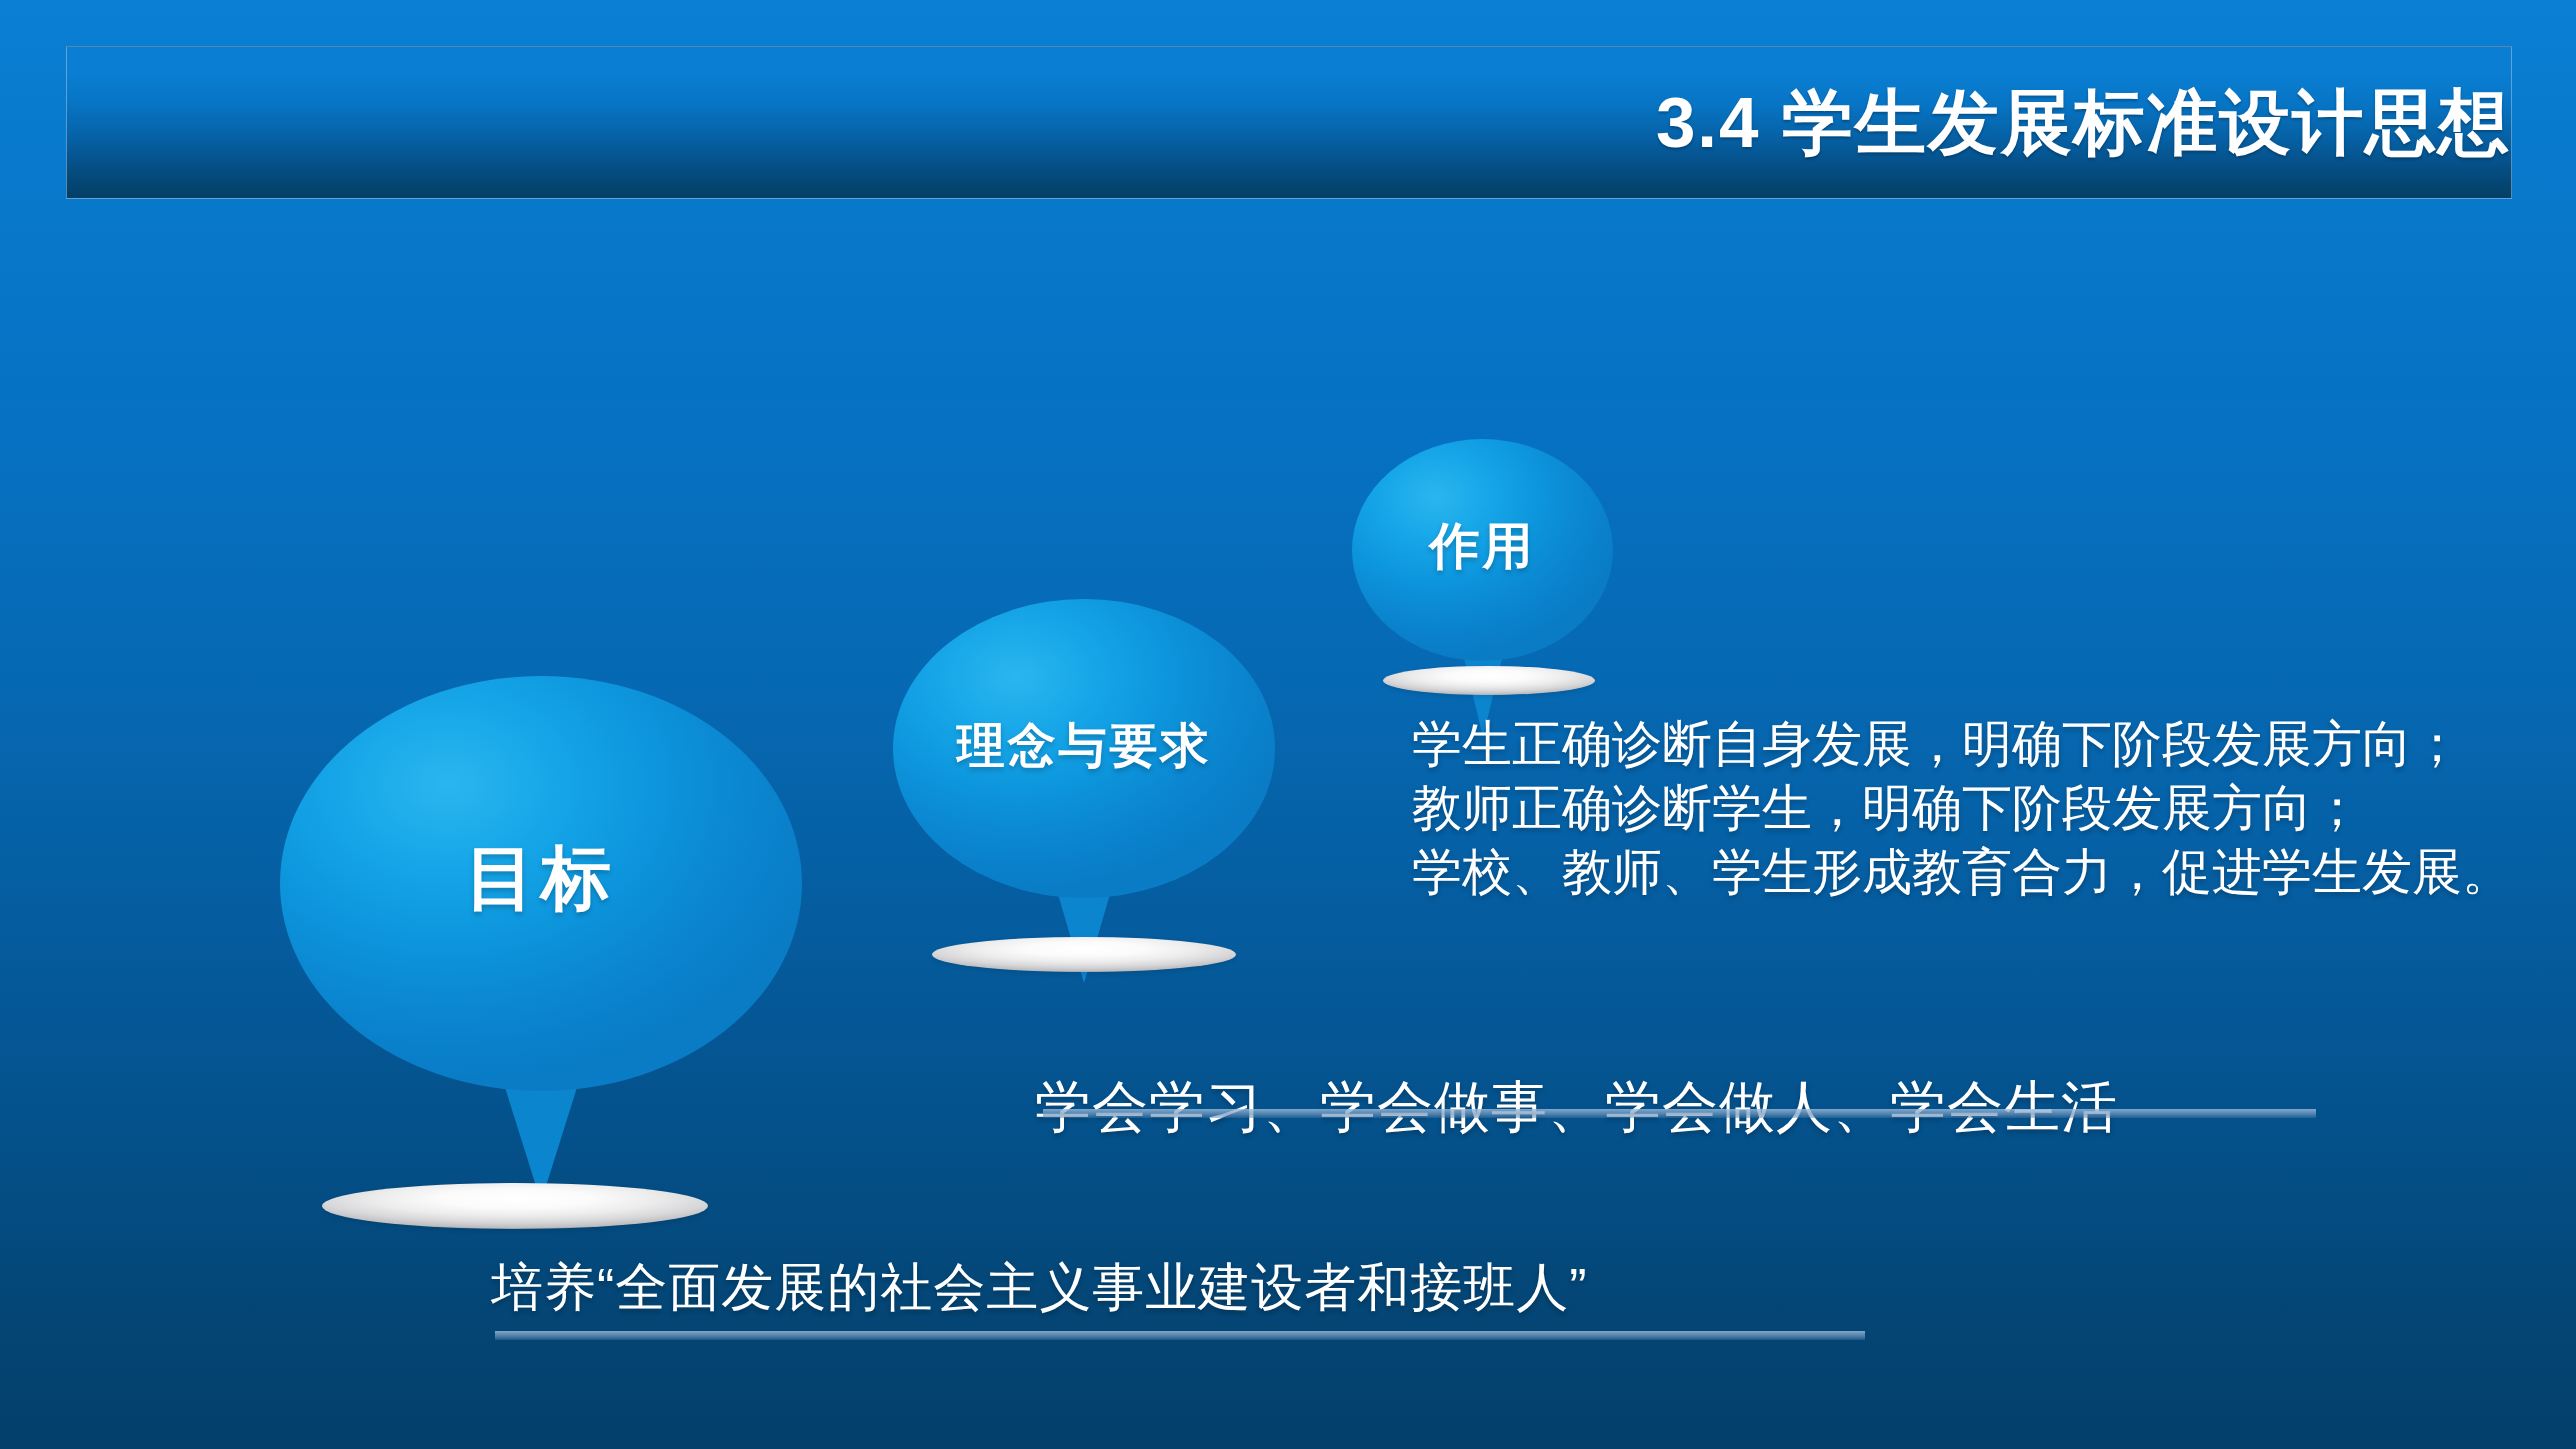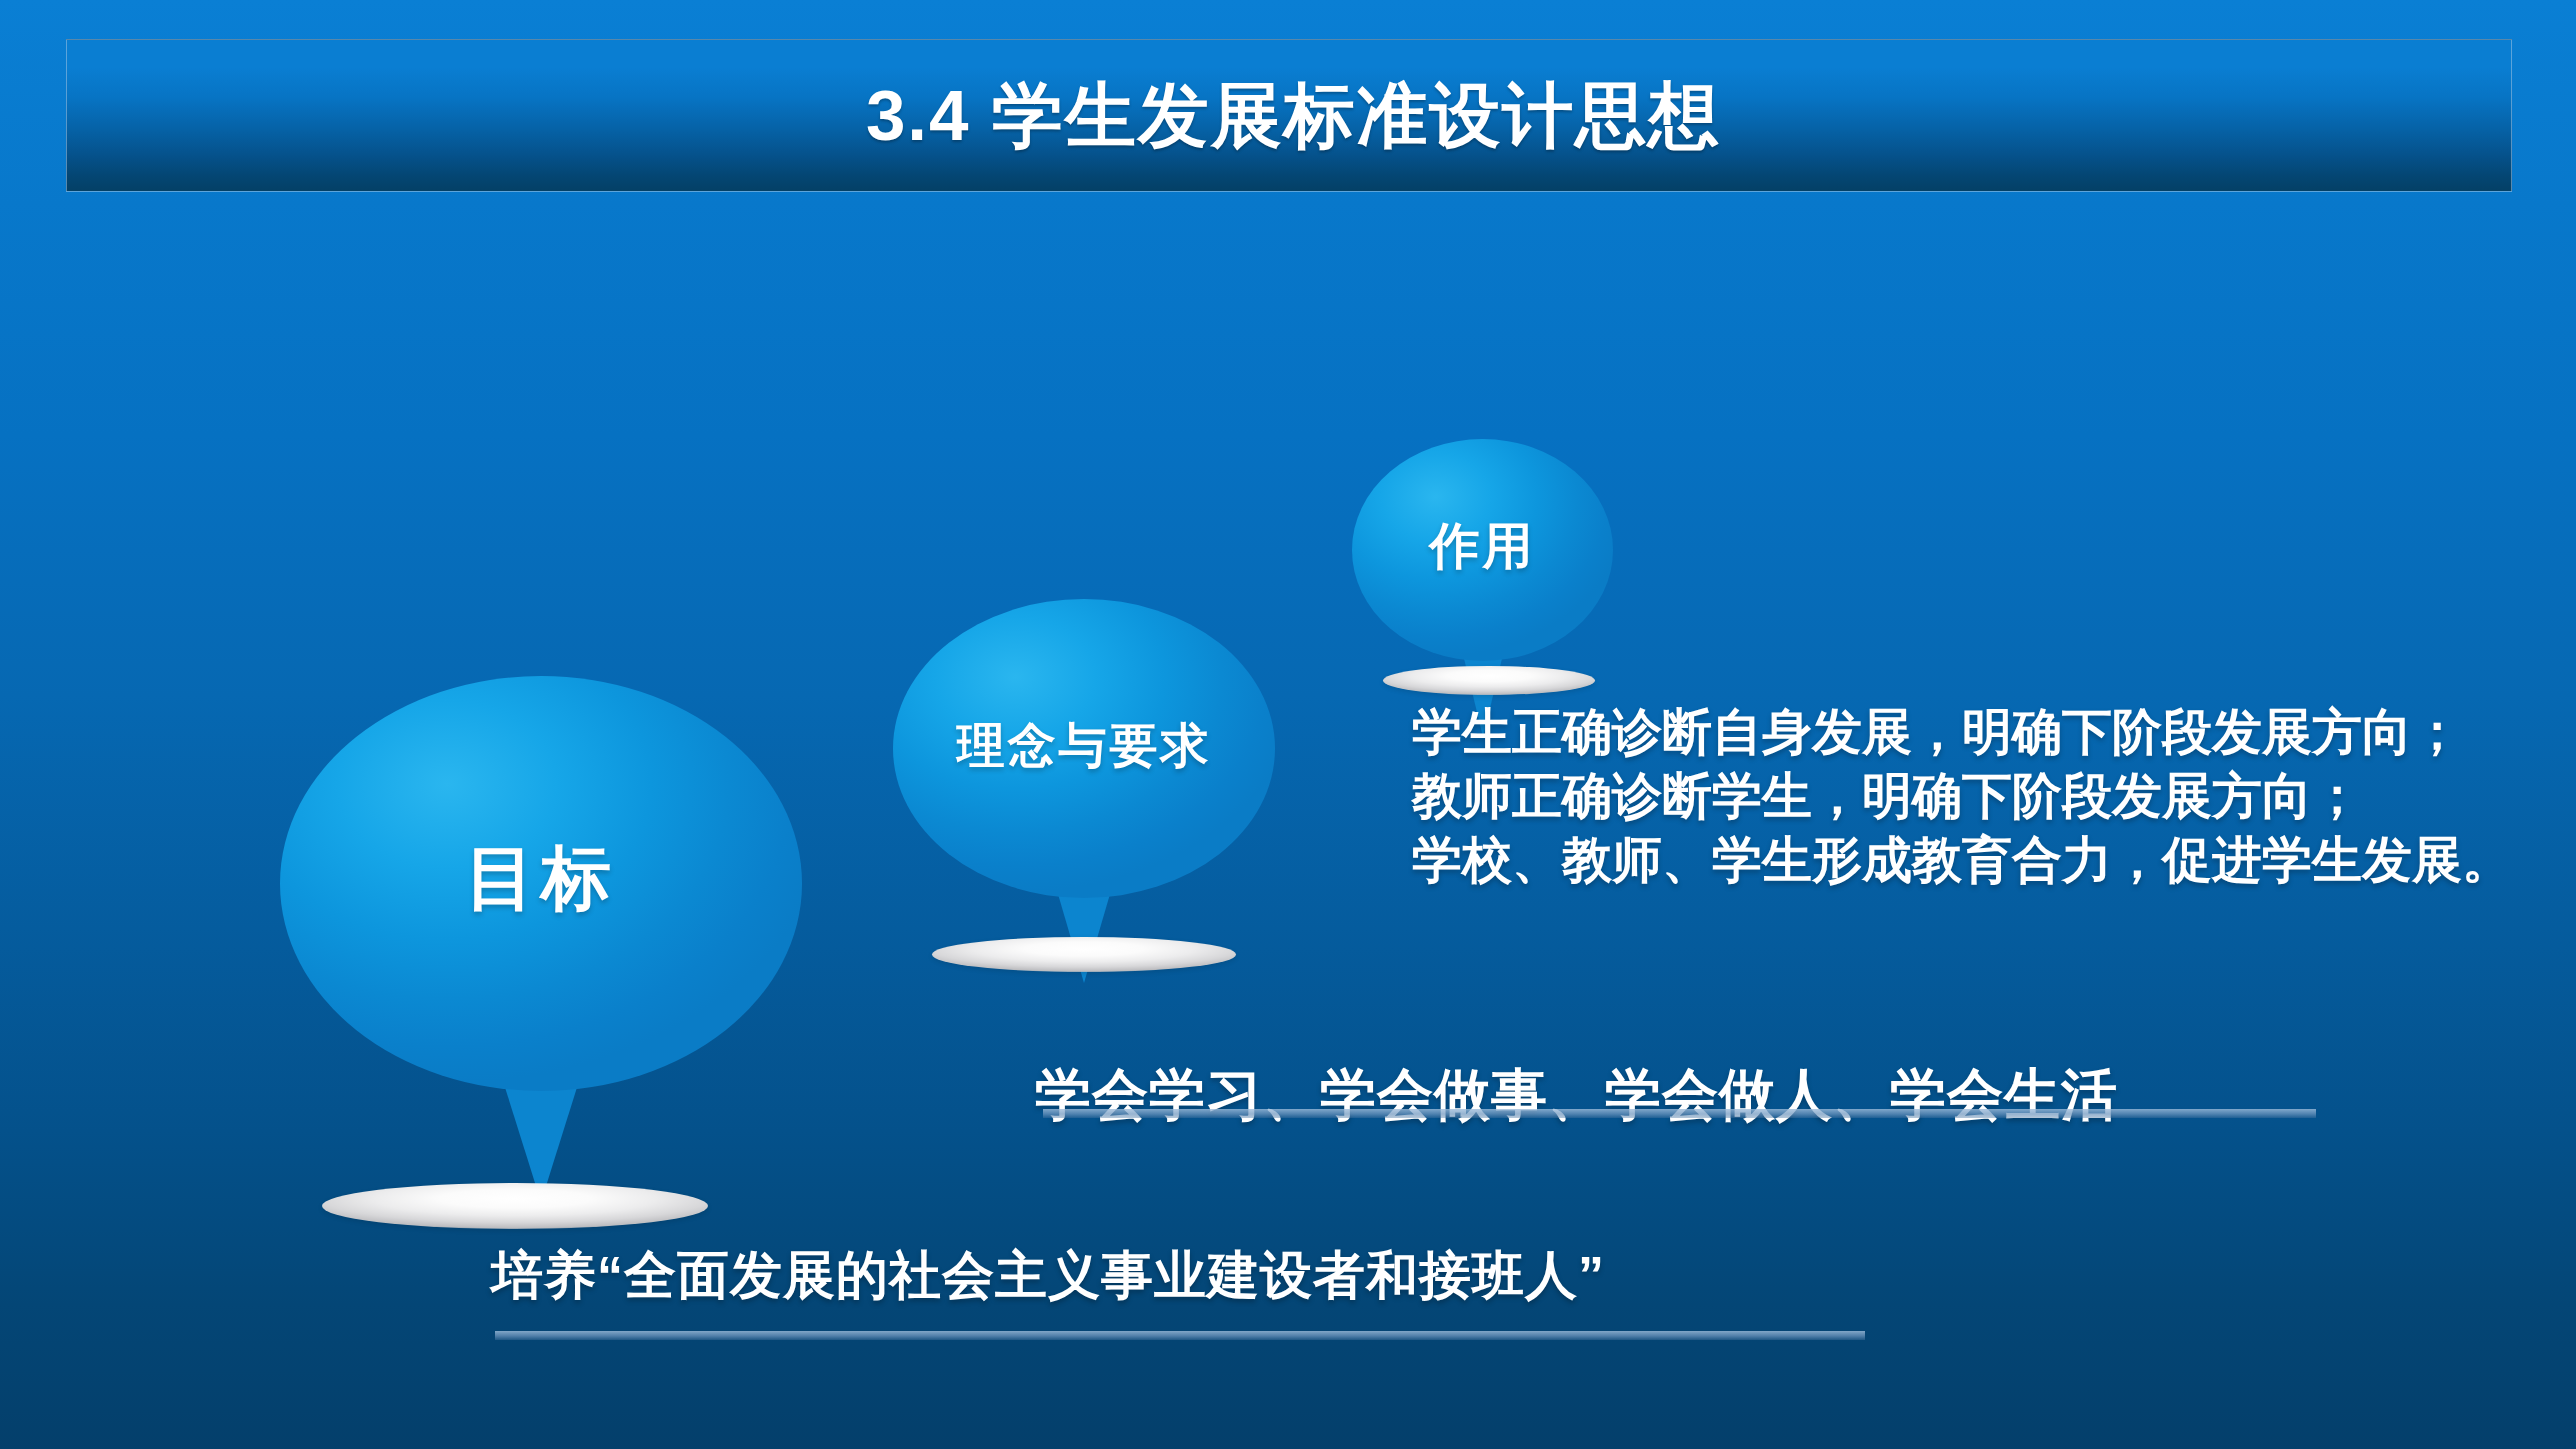--- a/index.html
+++ b/index.html
@@ -23,36 +23,36 @@
                 #055c9e 64%,
                 #04518b 78%,
                 #044676 90%,
                 #043f6b 100%);
   }
 
   
   #title-bar {
     position: absolute;
     left: 66px;
-    top: 39px;
+    top: 46px;
     width: 2446px;
     height: 153px;
     box-sizing: border-box;
     border: 1.9px solid rgba(160, 195, 225, 0.55);
     background: linear-gradient(180deg,
                 #0a7ed2 0%,
                 #0a7ed2 18%,
                 #0774c4 38%,
                 #0663a8 58%,
                 #05528c 76%,
                 #044673 90%,
                 #044066 100%);
     display: flex;
     align-items: center;
-    justify-content: center;
+    justify-content: flex-end;
     padding-left: 9px;
   }
 
   #title-text {
     color: #ffffff;
     font-size: 71px;
     font-weight: 700;
     letter-spacing: 1.9px;
     white-space: nowrap;
     text-shadow: 0 1.9px 2.9px rgba(0,0,0,0.28);
@@ -145,23 +145,24 @@
     border-left: 23px solid transparent;
     border-right: 23px solid transparent;
     border-top: 95px solid #0c85cf;
   }
   #platform-role { left: 1383px; top: 666px; width: 212px; height: 29px; }
 
   
   .body-text {
     position: absolute;
     color: #ffffff;
-    font-weight: 700;
+    font-weight: 400;
     text-shadow: 0 2.9px 4.8px rgba(0,0,0,0.25);
     white-space: nowrap;
+    margin-top: 12px;
   }
 
   #role-detail {
     left: 1412px;
     top: 700px;
     font-size: 50px;
     line-height: 1.28;
     letter-spacing: 0px;
   }
   #role-detail .row { display: block; }

